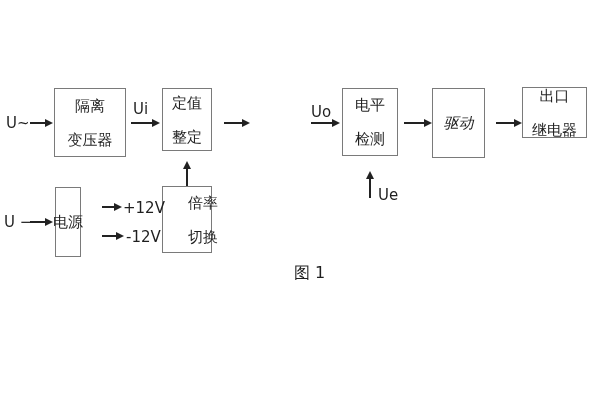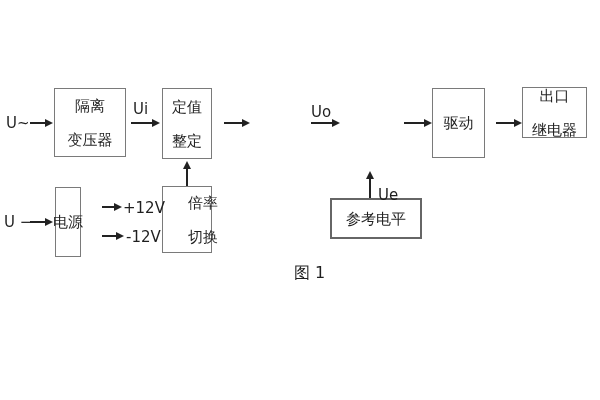--- a/index.html
+++ b/index.html
@@ -8,24 +8,24 @@
     font-family:"DejaVu Sans", sans-serif; color:#1f1f1f; overflow:hidden;
   }
   
   .box {
     position:absolute; box-sizing:border-box; background:#ffffff;
     border:1px solid #7a7a7a;
     display:flex; flex-direction:column; align-items:center; justify-content:center;
     gap:16px; font-size:15px; line-height:18px; text-align:center; white-space:nowrap;
   }
   .b1 { left:54px;  top:88px;  width:72px; height:69px; }
-  .b2 { left:162px; top:88px;  width:50px; height:71px; }
+  .b2 { left:162px; top:88px;  width:50px; height:63px; }
   .b3 { left:251px; top:88px;  width:57px; height:69px; }
   .b4 { left:342px; top:88px;  width:56px; height:68px; }
-  .b5 { left:432px; top:88px;  width:53px; height:70px; }
+  .b5 { left:432px; top:88px;  width:53px; height:70px;font-style:italic; }
   .b6 { left:522px; top:87px;  width:65px; height:51px; }
   .b7 { left:55px;  top:187px; width:26px; height:70px; }
   .b8 { left:162px; top:186px; width:50px; height:67px;padding-left:32px; }
   .b9 { left:330px; top:198px; width:92px; height:41px; border-width:2px; border-color:#666666; }
   
   .ah { position:absolute; height:1.5px; background:#222222; }
   .ah::after {
     content:""; position:absolute; right:-8px; top:-3.25px; width:0; height:0;
     border-left:8px solid #222222; border-top:4px solid transparent; border-bottom:4px solid transparent;
   }
@@ -63,37 +63,38 @@
 <div class="canvas">
 
   <div class="box b1">
     <span>隔离</span>
     <span>变压器</span>
   </div>
   <div class="box b2">
     <span>定值</span>
     <span>整定</span>
   </div>
+  <div class="box b4">
+    <span>电平</span>
+    <span>检测</span>
+  </div>
   <div class="box b5">
     <span>驱动</span>
   </div>
   <div class="box b6">
     <span>出口</span>
     <span>继电器</span>
   </div>
 
   <div class="box b7">
     <span>电源</span>
   </div>
   <div class="box b8">
     <span>倍率</span>
     <span>切换</span>
-  </div>
-  <div class="box b9">
-    <span>参考电平</span>
   </div>
 
   <div class="ah a-ac"></div>
   <div class="ah a-ui"></div>
   <div class="ah a-23"></div>
   <div class="ah a-uo"></div>
   <div class="ah a-45"></div>
   <div class="ah a-56"></div>
   <div class="ah a-p12"></div>
   <div class="ah a-m12"></div>

